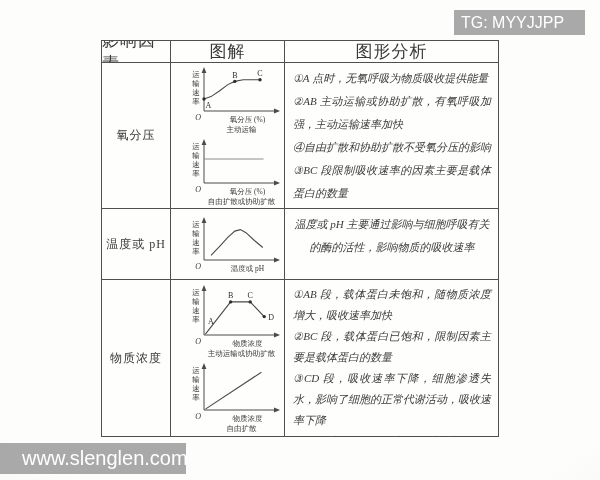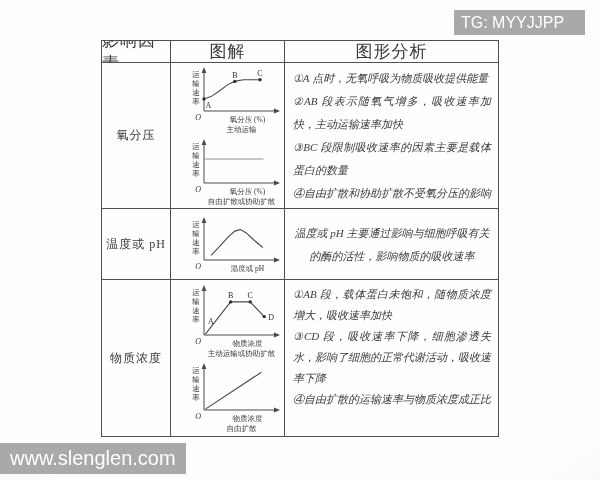--- a/index.html
+++ b/index.html
@@ -13,42 +13,42 @@
   }
   .banner {
     position:absolute;
     background:var(--banner-bg,#a9a9a9);
     color:var(--banner-text,#ffffff);
     font-family:Liberation Sans, sans-serif;
     white-space:nowrap;
     overflow:hidden;
   }
   #banner-top { left:454px; top:10px; width:131px; height:25px; font-size:16px; line-height:25px; padding-left:7px; }
-  #banner-bottom { left:0; top:443px; width:186px; height:31px; font-size:20px; line-height:31px; padding-left:10px; }
+  #banner-bottom { left:0; top:443px; width:186px; height:31px; font-size:20px; line-height:31px; padding-left:22px; }
 
   .table {
     position:absolute; left:101px; top:40px;
     width:398px; height:397px;
     border:1.5px solid var(--table-border,#4f4f4f);
     display:grid;
     grid-template-columns:69px 114px 1fr;
     grid-template-rows:22px 146px 71px 1fr;
     background:rgba(255,255,255,0.35);
   }
   .cell { border-right:1px solid var(--table-border,#4f4f4f); border-bottom:1px solid var(--table-border,#4f4f4f); overflow:hidden; }
   .cell.last-col { border-right:none; }
   .cell.last-row { border-bottom:none; }
   .hcell { display:flex; align-items:center; justify-content:center; font-size:17px; letter-spacing:1px; }
   .fcell { display:flex; align-items:center; justify-content:center; font-size:12px; letter-spacing:1px;text-align:right; }
   .dcell { display:flex; flex-direction:column; align-items:center; justify-content:space-evenly; padding:1px 0; }
   .acell { padding:4px 7px 2px 8px; font-size:11px;font-style:italic; }
   .acell p { margin:0; text-align:justify; }
   .lh-row1 p { line-height:23px; }
   .lh-row3 p { line-height:21px; }
-  .acell.center { display:flex; flex-direction:column; justify-content:center; }
+  .acell.center { display:flex; flex-direction:column; justify-content:flex-start; }
   .acell.center p { text-align:center; line-height:23px; }
   .chart { position:relative; }
   svg { display:block; font-family:inherit; }
 </style>
 </head>
 <body>
 
 <div class="banner" id="banner-top">TG: MYYJJPP</div>
 
 <div class="table">
@@ -92,23 +92,23 @@
           <text x="24" y="40" font-size="7.5" text-anchor="middle" fill="#3a3a3a">率</text>
           <text x="29" y="55.5" font-size="8" text-anchor="end" fill="#3a3a3a" font-style="italic">O</text>
           <polyline points="32.0,23.0 91.5,23.0" fill="none" stroke="#8c8c8c" stroke-width="1.1"></polyline>
           <text x="75.5" y="57.5" font-size="7.5" text-anchor="middle" fill="#3a3a3a">氧分压 (%)</text>
           <text x="69.5" y="68" font-size="7.5" text-anchor="middle" fill="#3a3a3a">自由扩散或协助扩散</text>
         </svg>
       </div>
   </div>
   <div class="cell acell last-col lh-row1">
       <p>①A 点时，无氧呼吸为物质吸收提供能量</p>
-      <p>②AB 段表示随氧气增多，吸收速率加快，主动运输速率加快</p>
+      <p>②AB 主动运输或协助扩散，有氧呼吸加强，主动运输速率加快</p>
+      <p>④自由扩散和协助扩散不受氧分压的影响</p>
       <p>③BC 段限制吸收速率的因素主要是载体蛋白的数量</p>
-      <p>④自由扩散和协助扩散不受氧分压的影响</p>
     </div>
 
   <div class="cell fcell">温度或 pH</div>
   <div class="cell dcell">
     <div class="chart">
         <svg width="112" height="60" viewBox="0 0 112 60">
           <line x1="32" y1="46" x2="32" y2="7" stroke="#4a4a4a" stroke-width="1"></line>
           <path d="M 32 3 L 29.6 9 L 34.4 9 Z" fill="#4a4a4a"></path>
           <line x1="32" y1="46" x2="104" y2="46" stroke="#4a4a4a" stroke-width="1"></line>
           <path d="M 108 46 L 102 43.6 L 102 48.4 Z" fill="#4a4a4a"></path>
@@ -163,18 +163,19 @@
           <text x="24" y="40" font-size="7.5" text-anchor="middle" fill="#3a3a3a">率</text>
           <text x="29" y="58.5" font-size="8" text-anchor="end" fill="#3a3a3a" font-style="italic">O</text>
           <polyline points="33.4,49.1 89.4,12.2" fill="none" stroke="#4a4a4a" stroke-width="1.1"></polyline>
           <text x="75.5" y="60.5" font-size="7.5" text-anchor="middle" fill="#3a3a3a">物质浓度</text>
           <text x="69.5" y="71" font-size="7.5" text-anchor="middle" fill="#3a3a3a">自由扩散</text>
         </svg>
       </div>
   </div>
   <div class="cell acell last-col last-row lh-row3">
       <p>①AB 段，载体蛋白未饱和，随物质浓度增大，吸收速率加快</p>
+      <p>②BC 段，载体蛋白已饱和，限制因素主要是载体蛋白的数量</p>
       <p>③CD 段，吸收速率下降，细胞渗透失水，影响了细胞的正常代谢活动，吸收速率下降</p>
       <p>④自由扩散的运输速率与物质浓度成正比</p>
     </div>
 </div>
 
 <div class="banner" id="banner-bottom">www.slenglen.com</div>
 
 </body></html>

